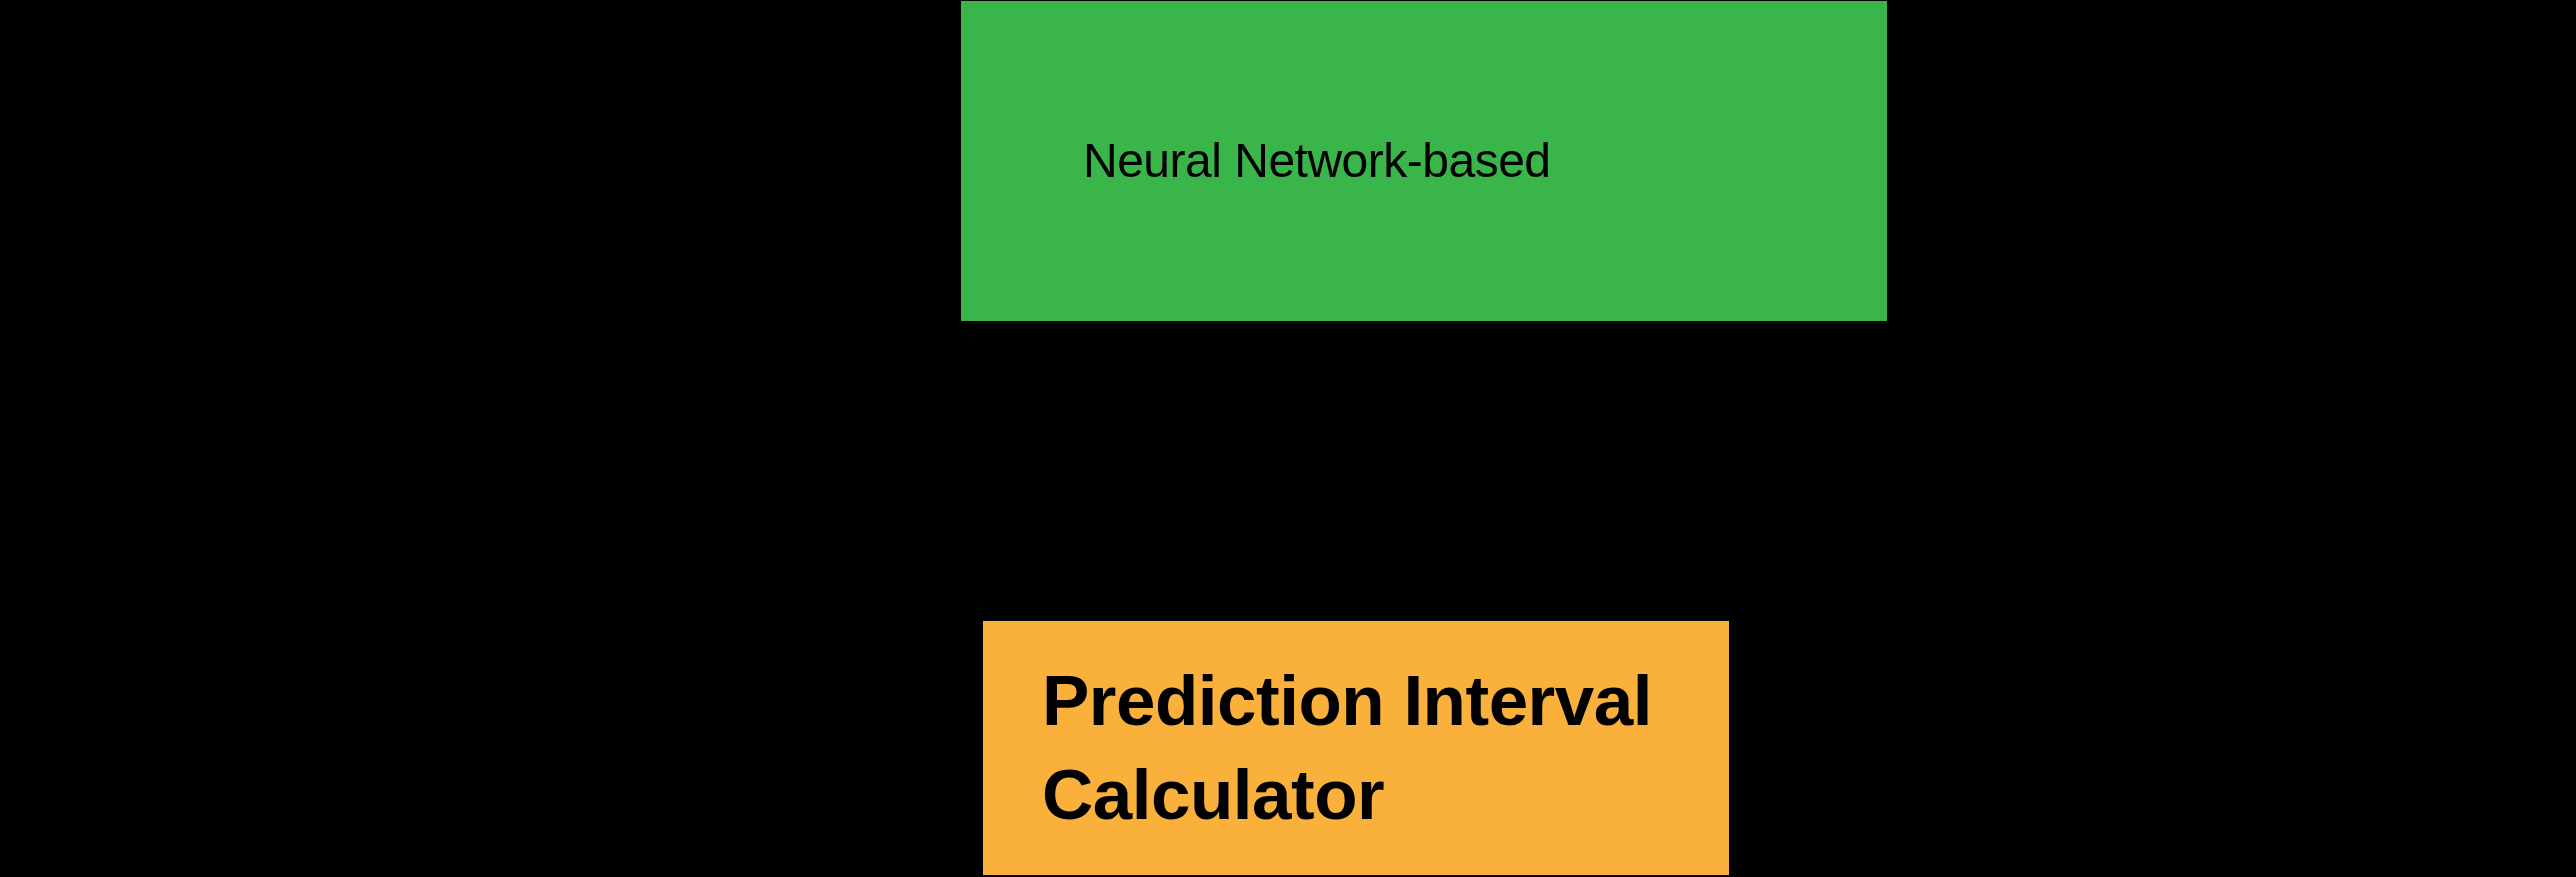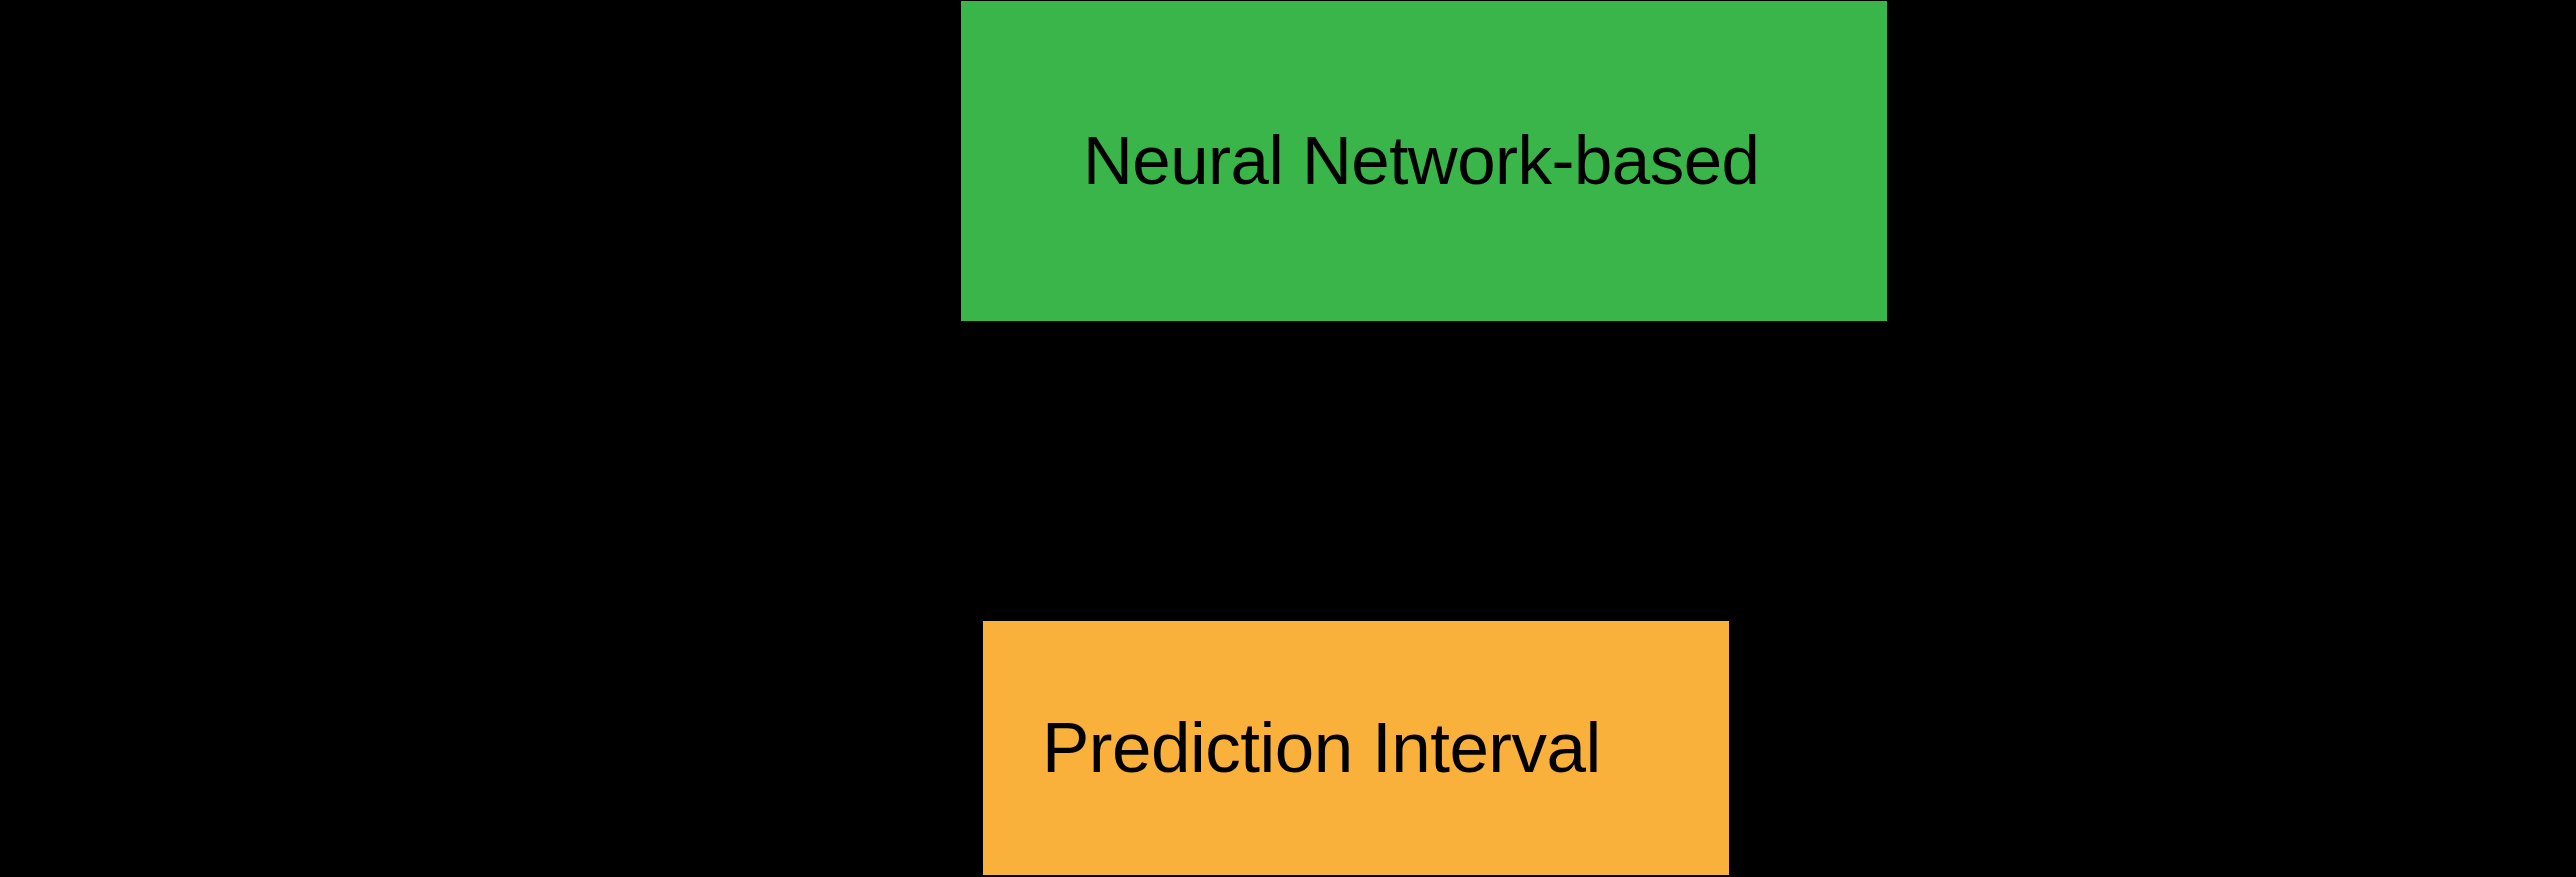--- a/index.html
+++ b/index.html
@@ -31,21 +31,21 @@
     display: block;
     white-space: nowrap;
   }
   .node-reward {
     left: 961px;
     top: 1px;
     width: 926px;
     height: 320px;
     padding-left: 122px;
     padding-right: 7px;
-    font-size: 69px;
+    font-size: 48px;
     line-height: 1.32;
   }
   .node-interval {
     left: 983px;
     top: 621px;
     width: 746px;
     height: 254px;
     padding-left: 59px;
     padding-right: 15.7px;
     font-size: 71px;
@@ -56,20 +56,21 @@
 <body>
 
 <div class="stage" style="background-color: rgb(0, 0, 0);">
 
   <div class="node node-reward" style="background-color: rgb(58, 181, 74);">
     <div class="node-label" style="color: rgb(0, 0, 0);">
       <span class="line">Neural Network-based</span>
     </div>
   </div>
 
-  <div class="node node-interval" style="background-color: rgb(249, 177, 60);">
+  <div class="node node-interval" style="background-color: rgb(249, 177, 60); font-weight: bold;">
     <div class="node-label" style="color: rgb(0, 0, 0);">
       <span class="line">Prediction Interval</span>
+      <span class="line">Calculator</span>
     </div>
   </div>
 
 </div>
 
 
 </body></html>

